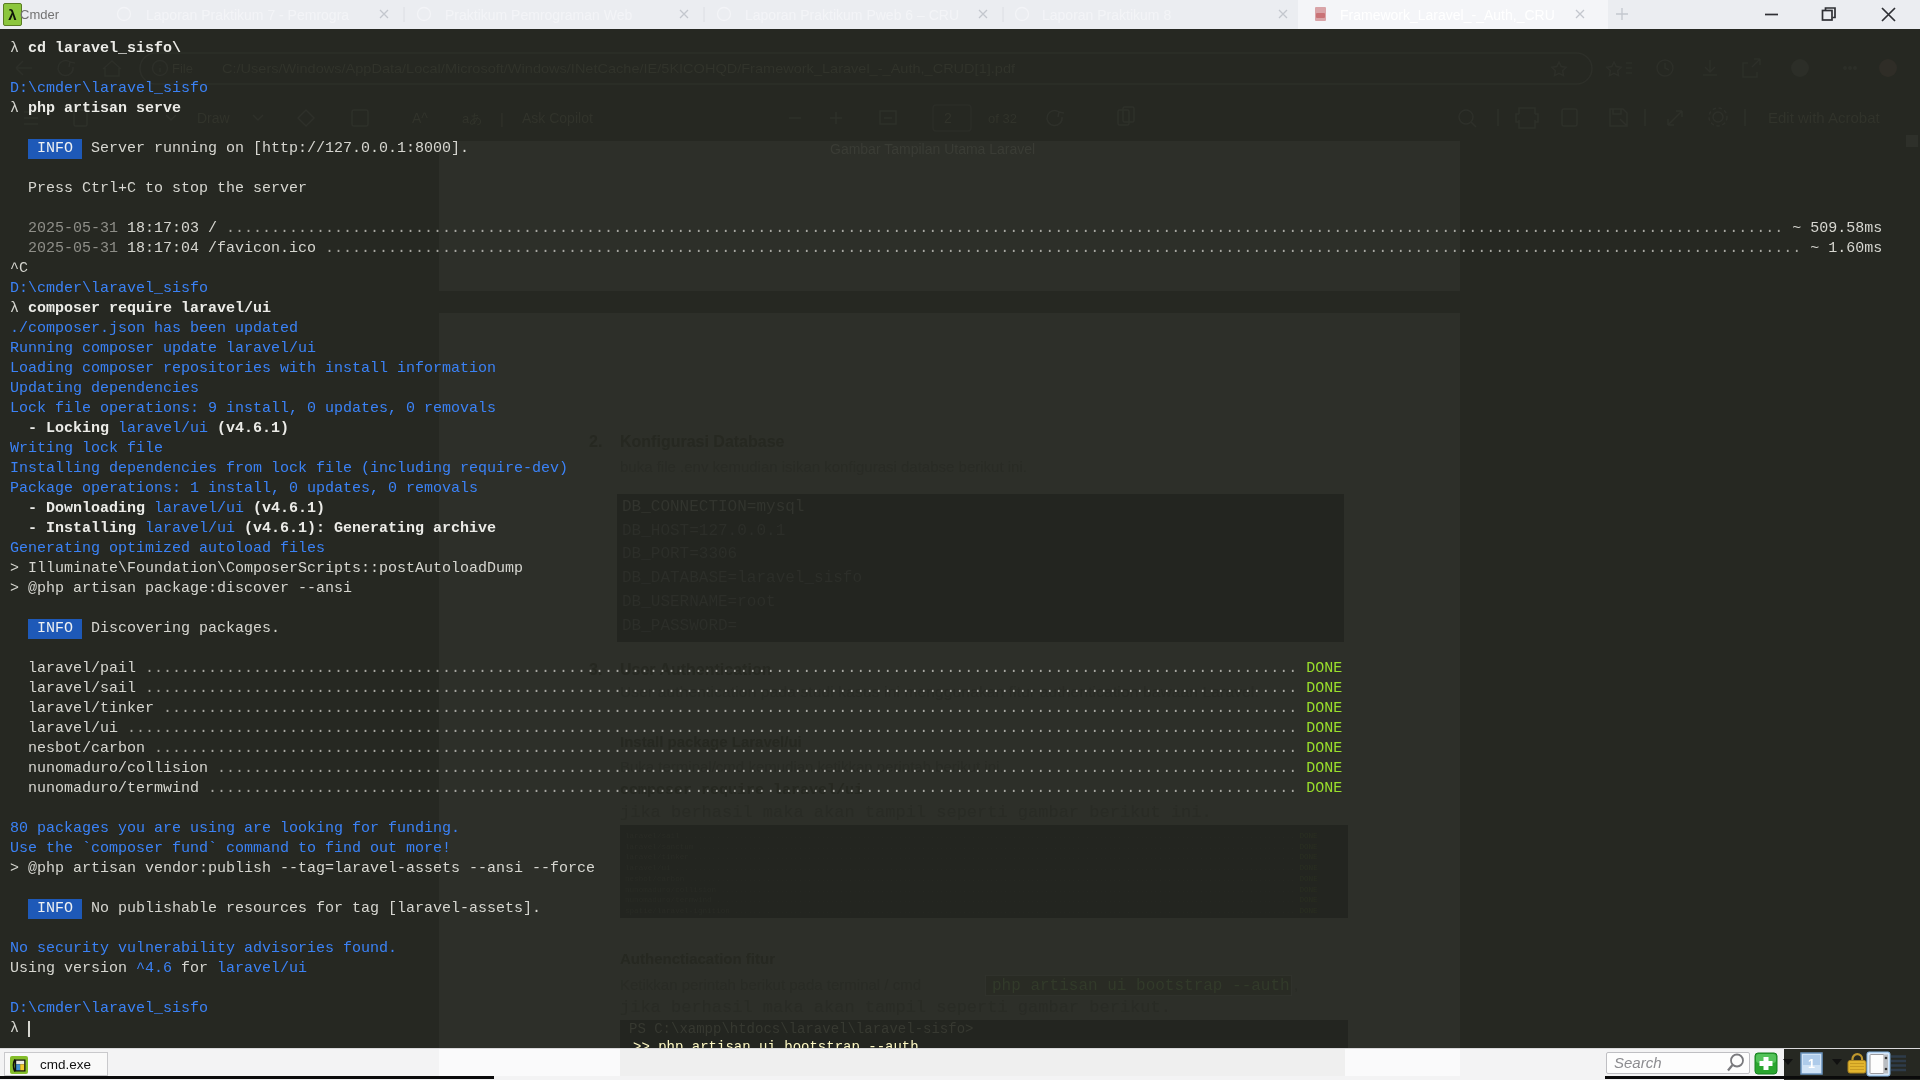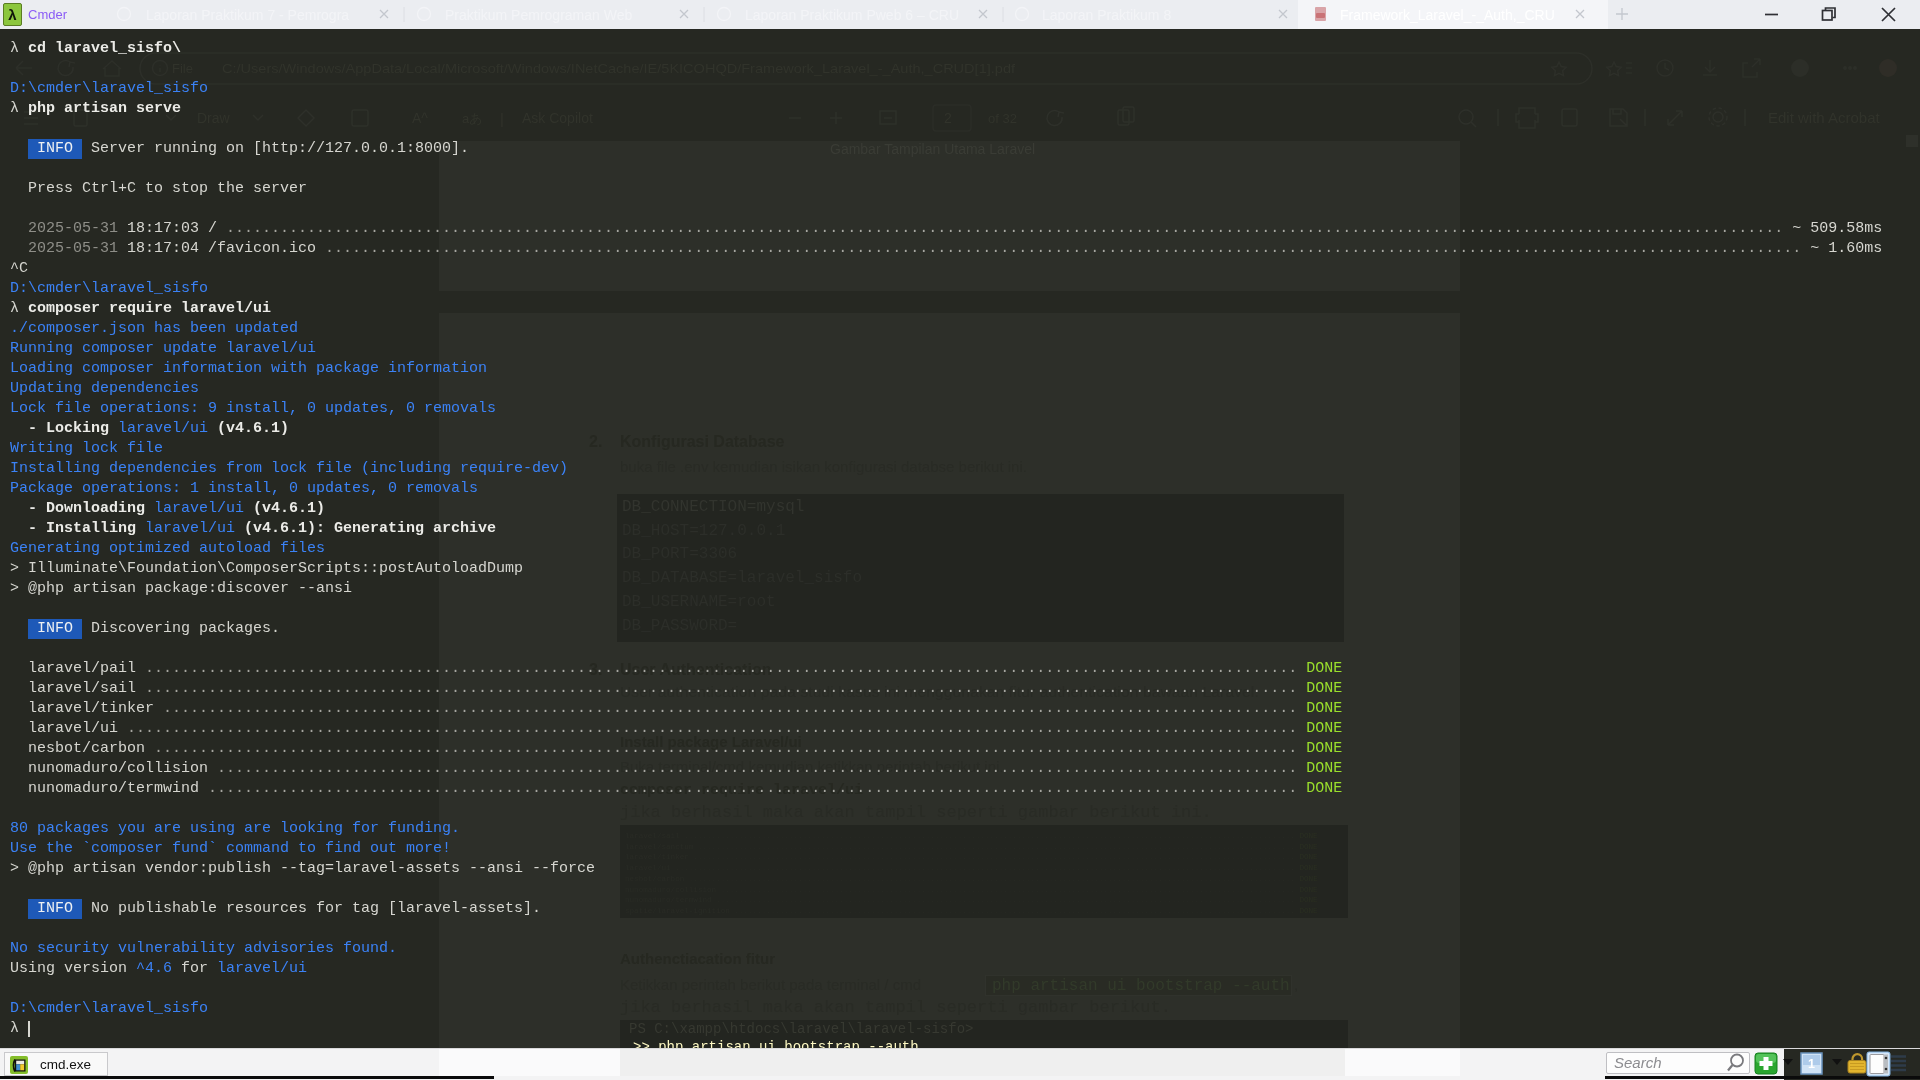--- a/index.html
+++ b/index.html
@@ -144,21 +144,21 @@
 
   Press Ctrl+C to stop the server
 
 <span class="d">  2025-05-31 </span>18:17:03 / <span class="o">.............................................................................................................................................................................</span> ~ 509.58ms
 <span class="d">  2025-05-31 </span>18:17:04 /favicon.ico <span class="o">....................................................................................................................................................................</span> ~ 1.60ms
 ^C
 <span class="g">D:\cmder\laravel_sisfo</span>
 λ <span class="W">composer require laravel/ui</span>
 <span class="g">./composer.json has been updated</span>
 <span class="g">Running composer update laravel/ui</span>
-<span class="g">Loading composer information with package information</span>
+<span class="g">Loading composer repositories with install information</span>
 <span class="g">Updating dependencies</span>
 <span class="g">Lock file operations: 9 install, 0 updates, 0 removals</span>
 <span class="W">  - Locking </span><span class="g">laravel/ui</span><span class="W"> (v4.6.1)</span>
 <span class="g">Writing lock file</span>
 <span class="g">Installing dependencies from lock file (including require-dev)</span>
 <span class="g">Package operations: 1 install, 0 updates, 0 removals</span>
 <span class="W">  - Downloading </span><span class="g">laravel/ui</span><span class="W"> (v4.6.1)</span>
 <span class="W">  - Installing </span><span class="g">laravel/ui</span><span class="W"> (v4.6.1)</span><span class="W">: Generating archive</span>
 <span class="g">Generating optimized autoload files</span>
 &gt; Illuminate\Foundation\ComposerScripts::postAutoloadDump
@@ -183,21 +183,21 @@
 <span class="g">No security vulnerability advisories found.</span>
 Using version <span class="g">^4.6</span> for <span class="g">laravel/ui</span>
 
 <span class="g">D:\cmder\laravel_sisfo</span>
 λ</pre>
   <div id="cursor"></div>
 </div>
 
 <div id="tbar">
   <div id="lam">λ</div>
-  <div class="abs" style="left:28px;top:7px;font-size:13px;color:#8b5cf6">Cmder</div>
+  <div class="abs" style="left:20px;top:7px;font-size:13px;color:#737373">Cmder</div>
   <svg class="abs" style="left:0;top:0" width="1920" height="29" viewBox="0 0 1920 29">
     <rect x="1298" y="0" width="310" height="29" fill="#f4f5f8"></rect>
     <g fill="none" stroke="#f3f4f7" stroke-width="1.3">
       <circle cx="124" cy="14" r="6.5"></circle>
           <circle cx="424" cy="14" r="6.5"></circle>
           <circle cx="724" cy="14" r="6.5"></circle>
           <circle cx="1022" cy="14" r="6.5"></circle>
     </g>
     <rect x="1315" y="7" width="11" height="14" rx="1" fill="#d9a4a8"></rect>
     <rect x="1316" y="13" width="9" height="5" rx="1" fill="#c97276"></rect>

